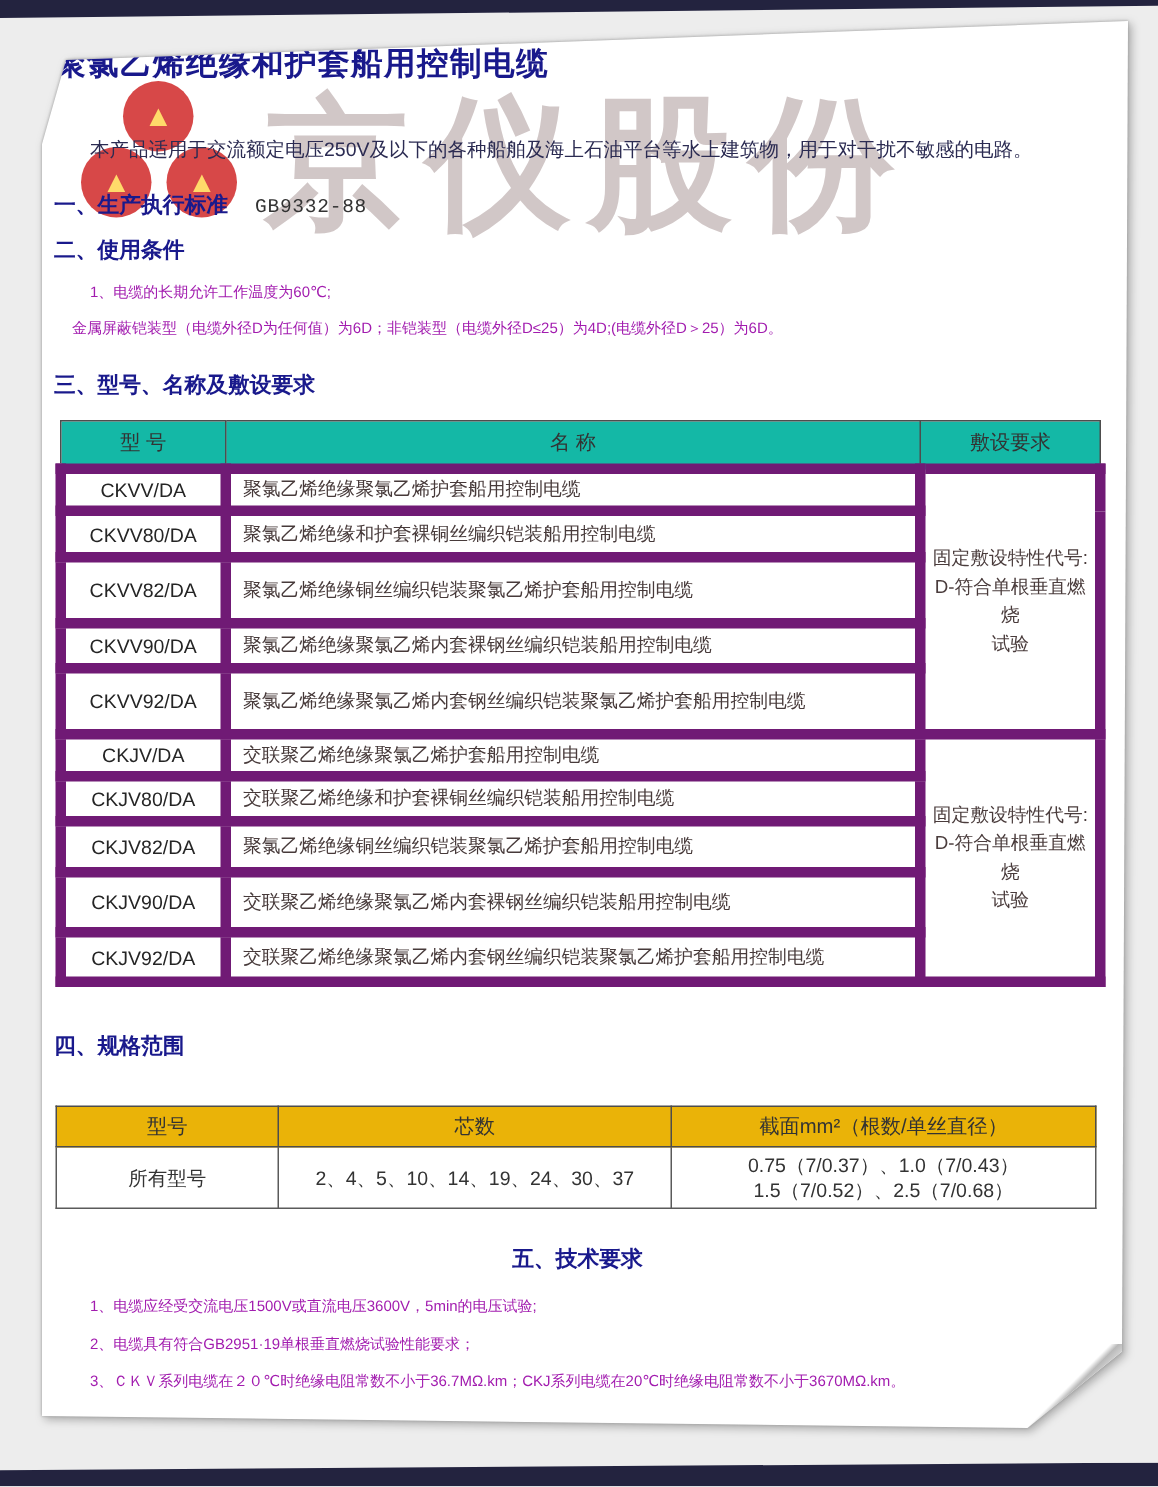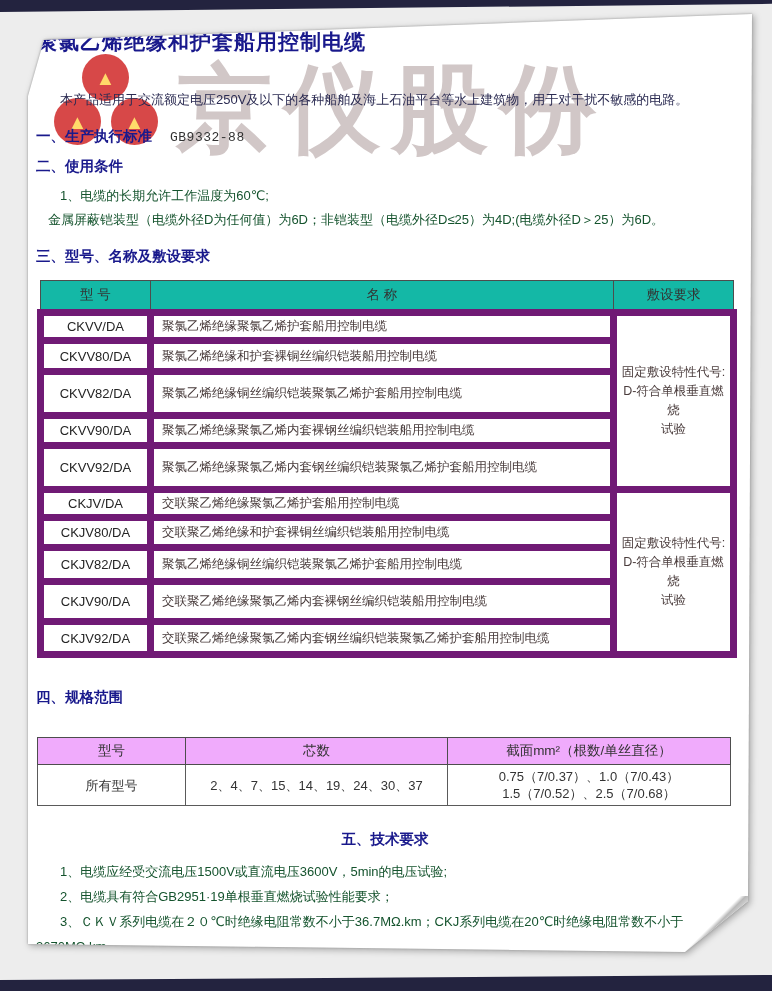--- a/index.html
+++ b/index.html
@@ -42,21 +42,21 @@
   .intro{margin:34px 0 0 0;font-size:13px;color:#2b2b52;text-indent:24px;line-height:19px;}
 
   .sec-heading{font-size:14.5px;font-weight:bold;color:#19198c;margin:0;}
   .h-standard{margin-top:18px;}
   .h-conditions{margin-top:11px;}
   .h-models{margin-top:15px;}
   .h-specs{margin-top:30px;}
   .h-technical{margin-top:24px;text-align:center;}
   .inline-value{font-size:13px;font-weight:normal;color:#333333;margin-left:18px;letter-spacing:.5px;font-family:Liberation Mono, monospace;}
 
-  .body-item{margin:0;font-size:13px;color:#14532d;line-height:24px;text-indent:24px;}
+  .body-item{margin:0;font-size:10px;color:#a21caf;line-height:24px;text-indent:24px;}
   .cond-items{margin-top:8px;}
   .cond-items .narrow{text-indent:12px;}
   .tech-items{margin-top:10px;}
   .tech-items .body-item{line-height:25px;}
 
   
   table{border-collapse:collapse;table-layout:fixed;}
   .t1{width:693px;margin:14px 0 0 1px;}
   .t1 th{background:#14b8a6;border:1px solid #4d4d4d;font-size:13.5px;font-weight:normal;
     color:#333;height:28px;padding:0;}
@@ -64,21 +64,21 @@
   .t1 td.model{font-size:13px;color:#252525;text-align:center;padding:2px 2px;}
   .t1 td.req{text-align:center;color:#4a3c3c;line-height:19px;padding:2px 4px;}
   .t1 col.c1{width:110px;} .t1 col.c2{width:463px;} .t1 col.c3{width:120px;}
   .t1 tbody tr:nth-child(1){height:23px;} .t1 tbody tr:nth-child(2){height:31px;}
   .t1 tbody tr:nth-child(3){height:44px;} .t1 tbody tr:nth-child(4){height:30px;}
   .t1 tbody tr:nth-child(5){height:44px;} .t1 tbody tr:nth-child(6){height:22px;}
   .t1 tbody tr:nth-child(7){height:30px;} .t1 tbody tr:nth-child(8){height:34px;}
   .t1 tbody tr:nth-child(9){height:40px;} .t1 tbody tr:nth-child(10){height:33px;}
 
   .t2{width:693px;margin:30px 0 0 1px;}
-  .t2 th{background:#f0abfc;border:1px solid #4d4d4d;font-size:13.5px;font-weight:normal;
+  .t2 th{background:#eab308;border:1px solid #4d4d4d;font-size:13.5px;font-weight:normal;
     color:#333;height:26px;padding:0;}
   .t2 td{border:1px solid #5a5a5a;font-size:13px;color:#333;text-align:center;
     padding:3px 4px;line-height:17px;}
   .t2 col.c1{width:148px;} .t2 col.c2{width:262px;} .t2 col.c3{width:283px;}
   .t2 tbody tr{height:38px;}
   .req-line,.sec-line{display:block;}
 </style>
 </head>
 <body>
 
@@ -198,21 +198,21 @@
       <thead>
         <tr>
           <th>型号</th>
           <th>芯数</th>
           <th>截面mm²（根数/单丝直径）</th>
         </tr>
       </thead>
       <tbody>
         <tr>
           <td>所有型号</td>
-          <td>2、4、7、15、14、19、24、30、37</td>
+          <td>2、4、5、10、14、19、24、30、37</td>
           <td>
             <span class="sec-line">0.75（7/0.37）、1.0（7/0.43）</span>
             <span class="sec-line">1.5（7/0.52）、2.5（7/0.68）</span>
           </td>
         </tr>
       </tbody>
     </table>
 
     <p class="sec-heading h-technical">五、技术要求</p>
     <div class="tech-items">

